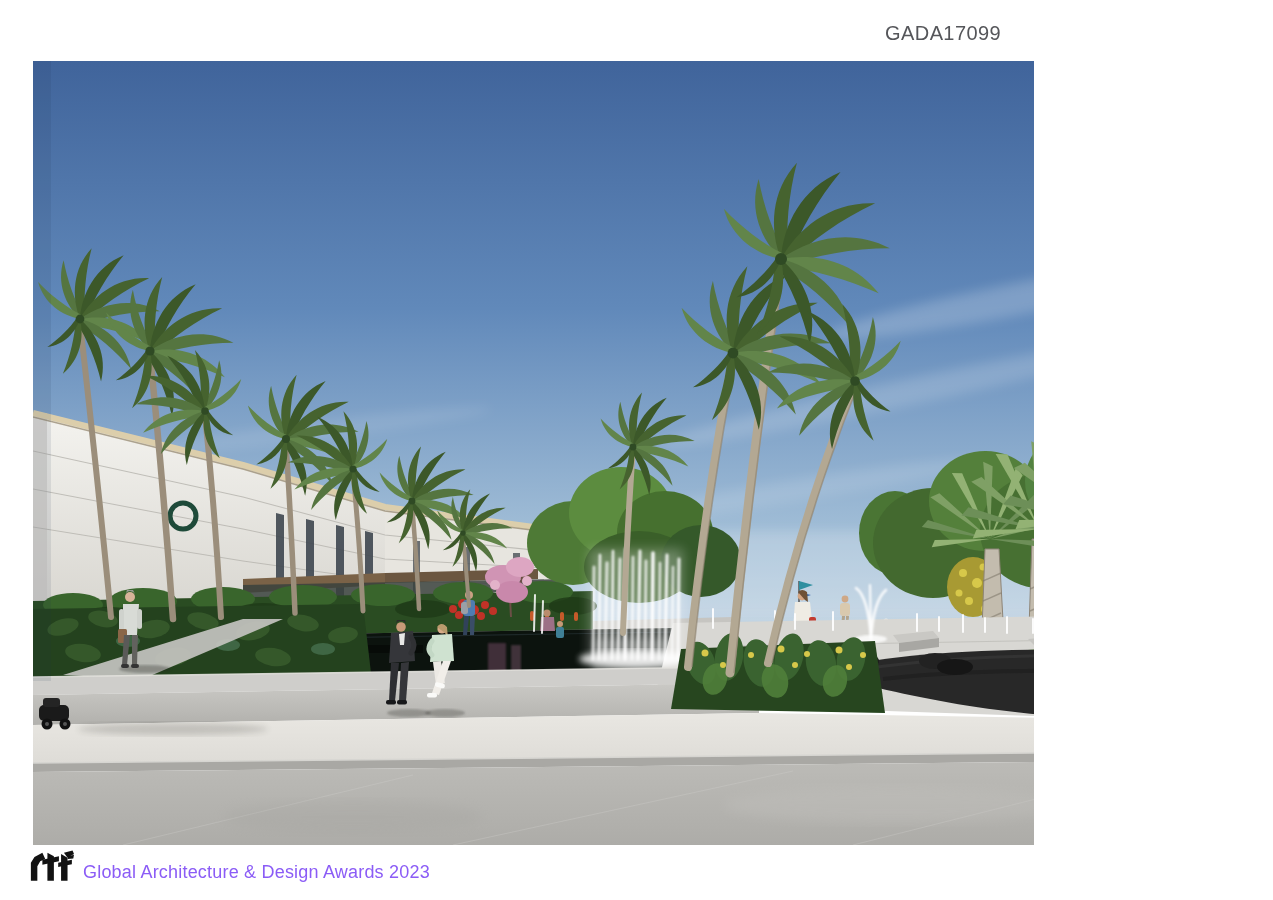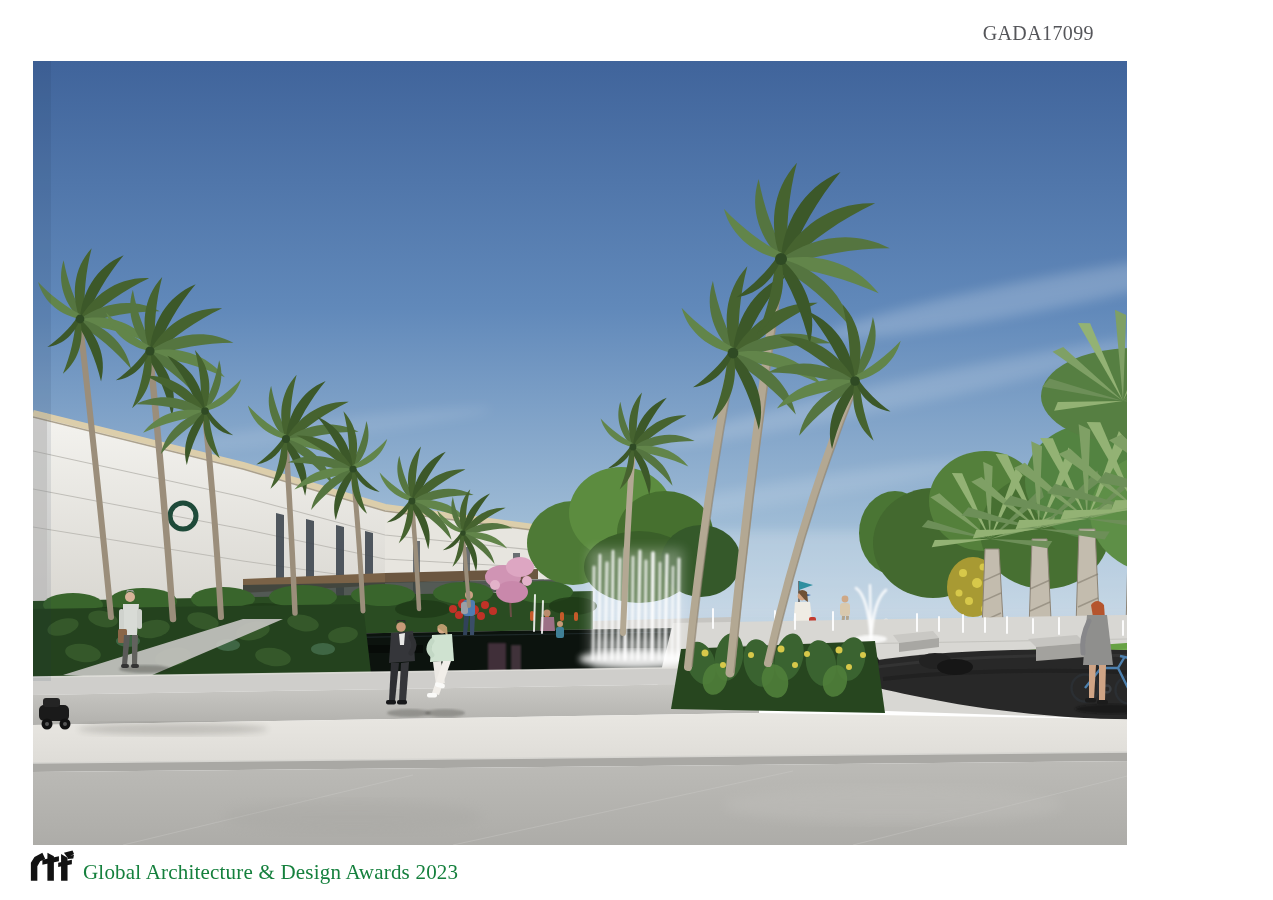--- a/index.html
+++ b/index.html
@@ -1,24 +1,24 @@
 <!DOCTYPE html>
 <html><head>
 <meta charset="utf-8">
 <style>
   html,body{margin:0;padding:0;background:#ffffff;}
-  .page{position:relative;width:1127px;height:900px;background:#ffffff;overflow:hidden;
-        font-family:Liberation Serif, serif;}
+  .page{position:relative;width:1034px;height:900px;background:#ffffff;overflow:hidden;
+        font-family:Liberation Sans, sans-serif;}
   .entry-code{position:absolute;top:22px;right:33px;font-size:20px;letter-spacing:.4px;
         color:#55565a;}
   .artwork{position:absolute;left:33px;top:61px;width:1207px;height:784px;margin:0;
         overflow:hidden;}
   .artwork svg{display:block;}
   .footer{position:absolute;left:28px;top:846px;height:46px;display:flex;align-items:center;gap:9px;}
-  .award-title{font-size:21px;color:#15803d;letter-spacing:.2px;margin-top:7px;}
+  .award-title{font-size:18px;color:#8b5cf6;letter-spacing:.2px;margin-top:7px;}
   
   .f1{fill:#46632f}.f2{fill:#557540}.f3{fill:#3c5829}.f4{fill:#62854a}
   .b1{fill:#7fa065}.b2{fill:#93b274}.b3{fill:#6d8f58}
 </style>
 </head>
 <body>
 
 <div class="page">
 
   <div class="entry-code">GADA17099</div>

